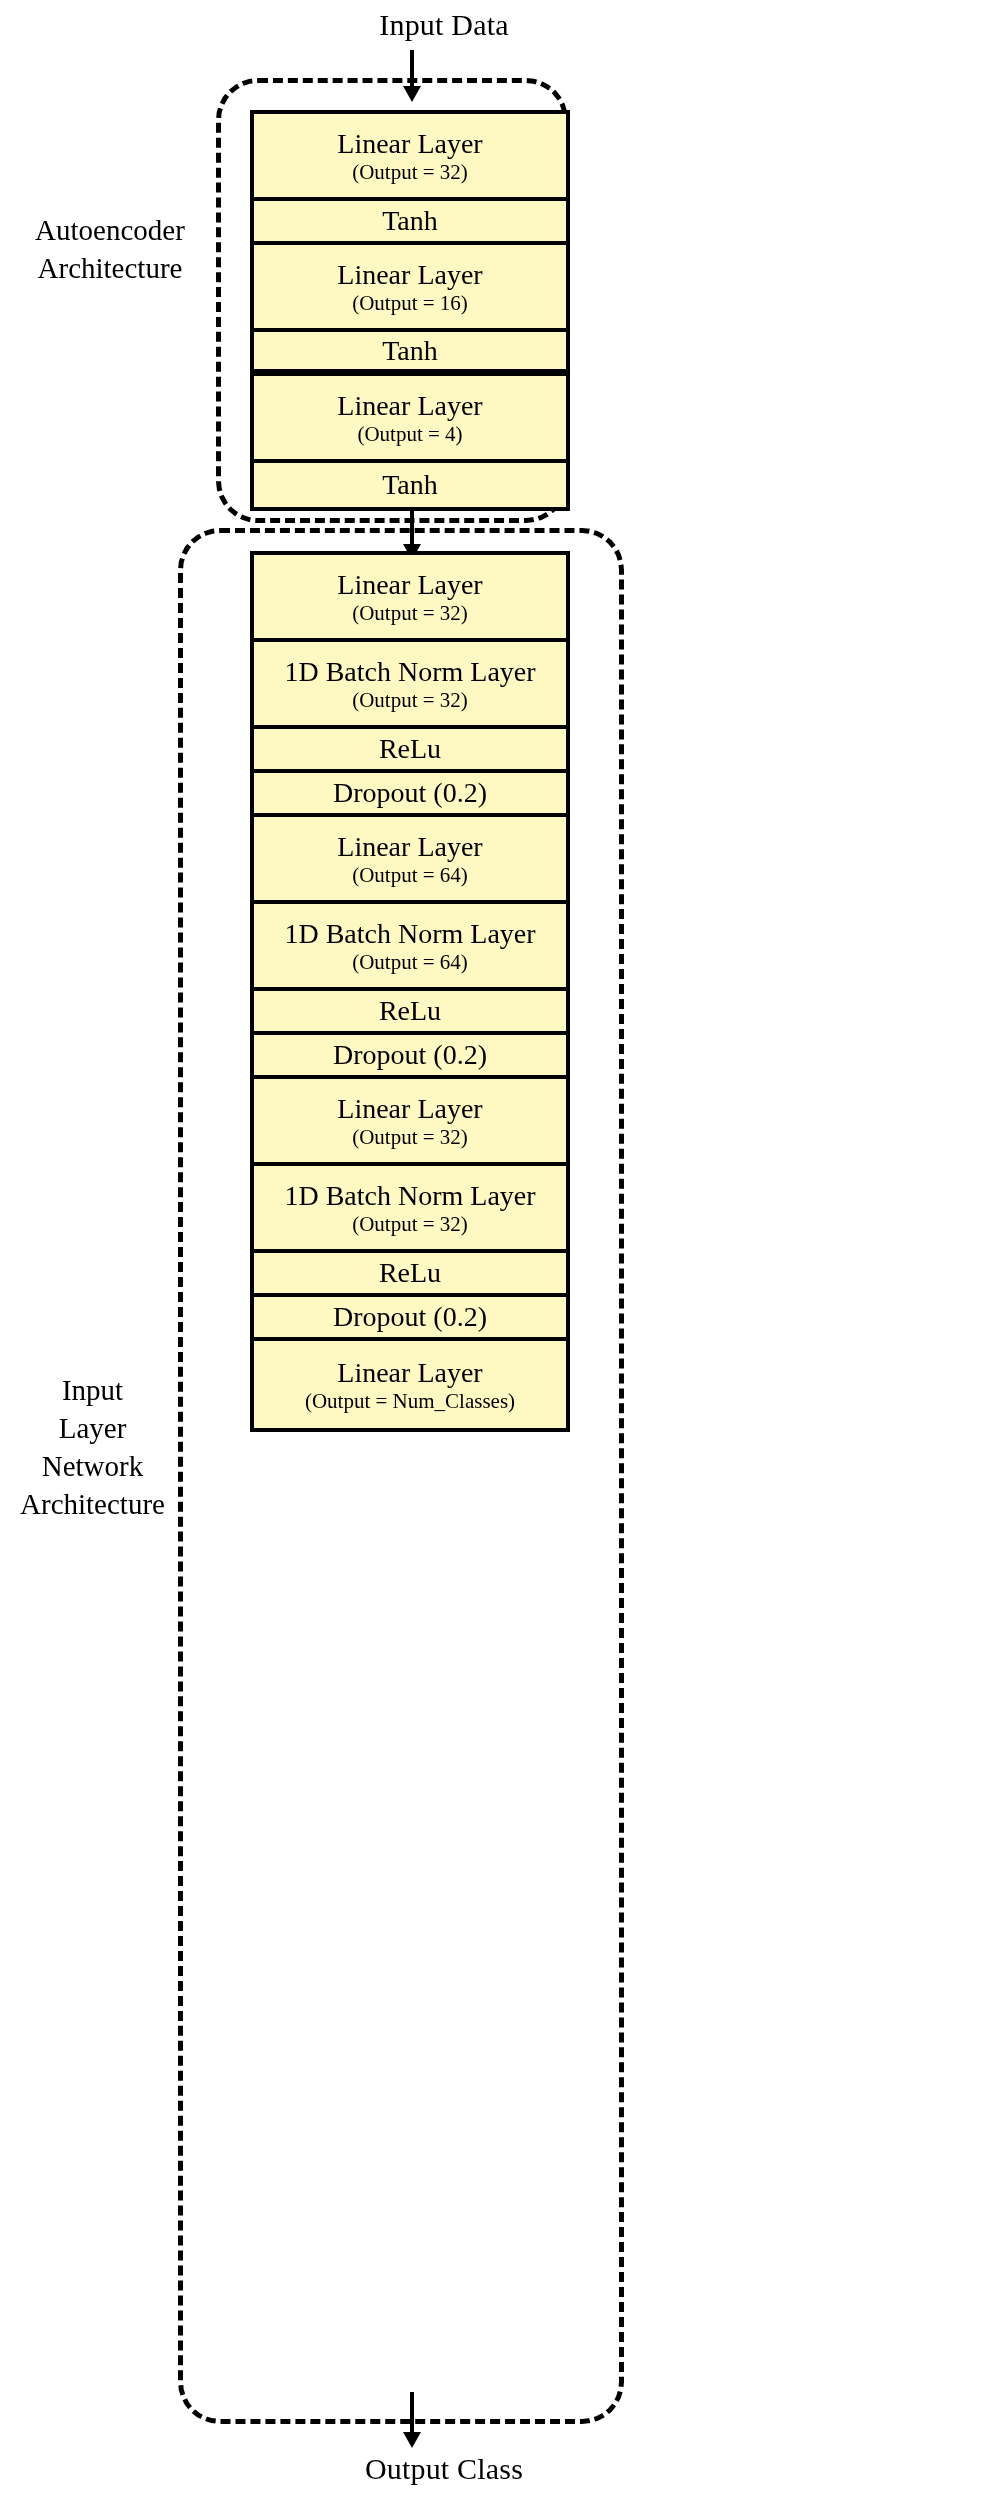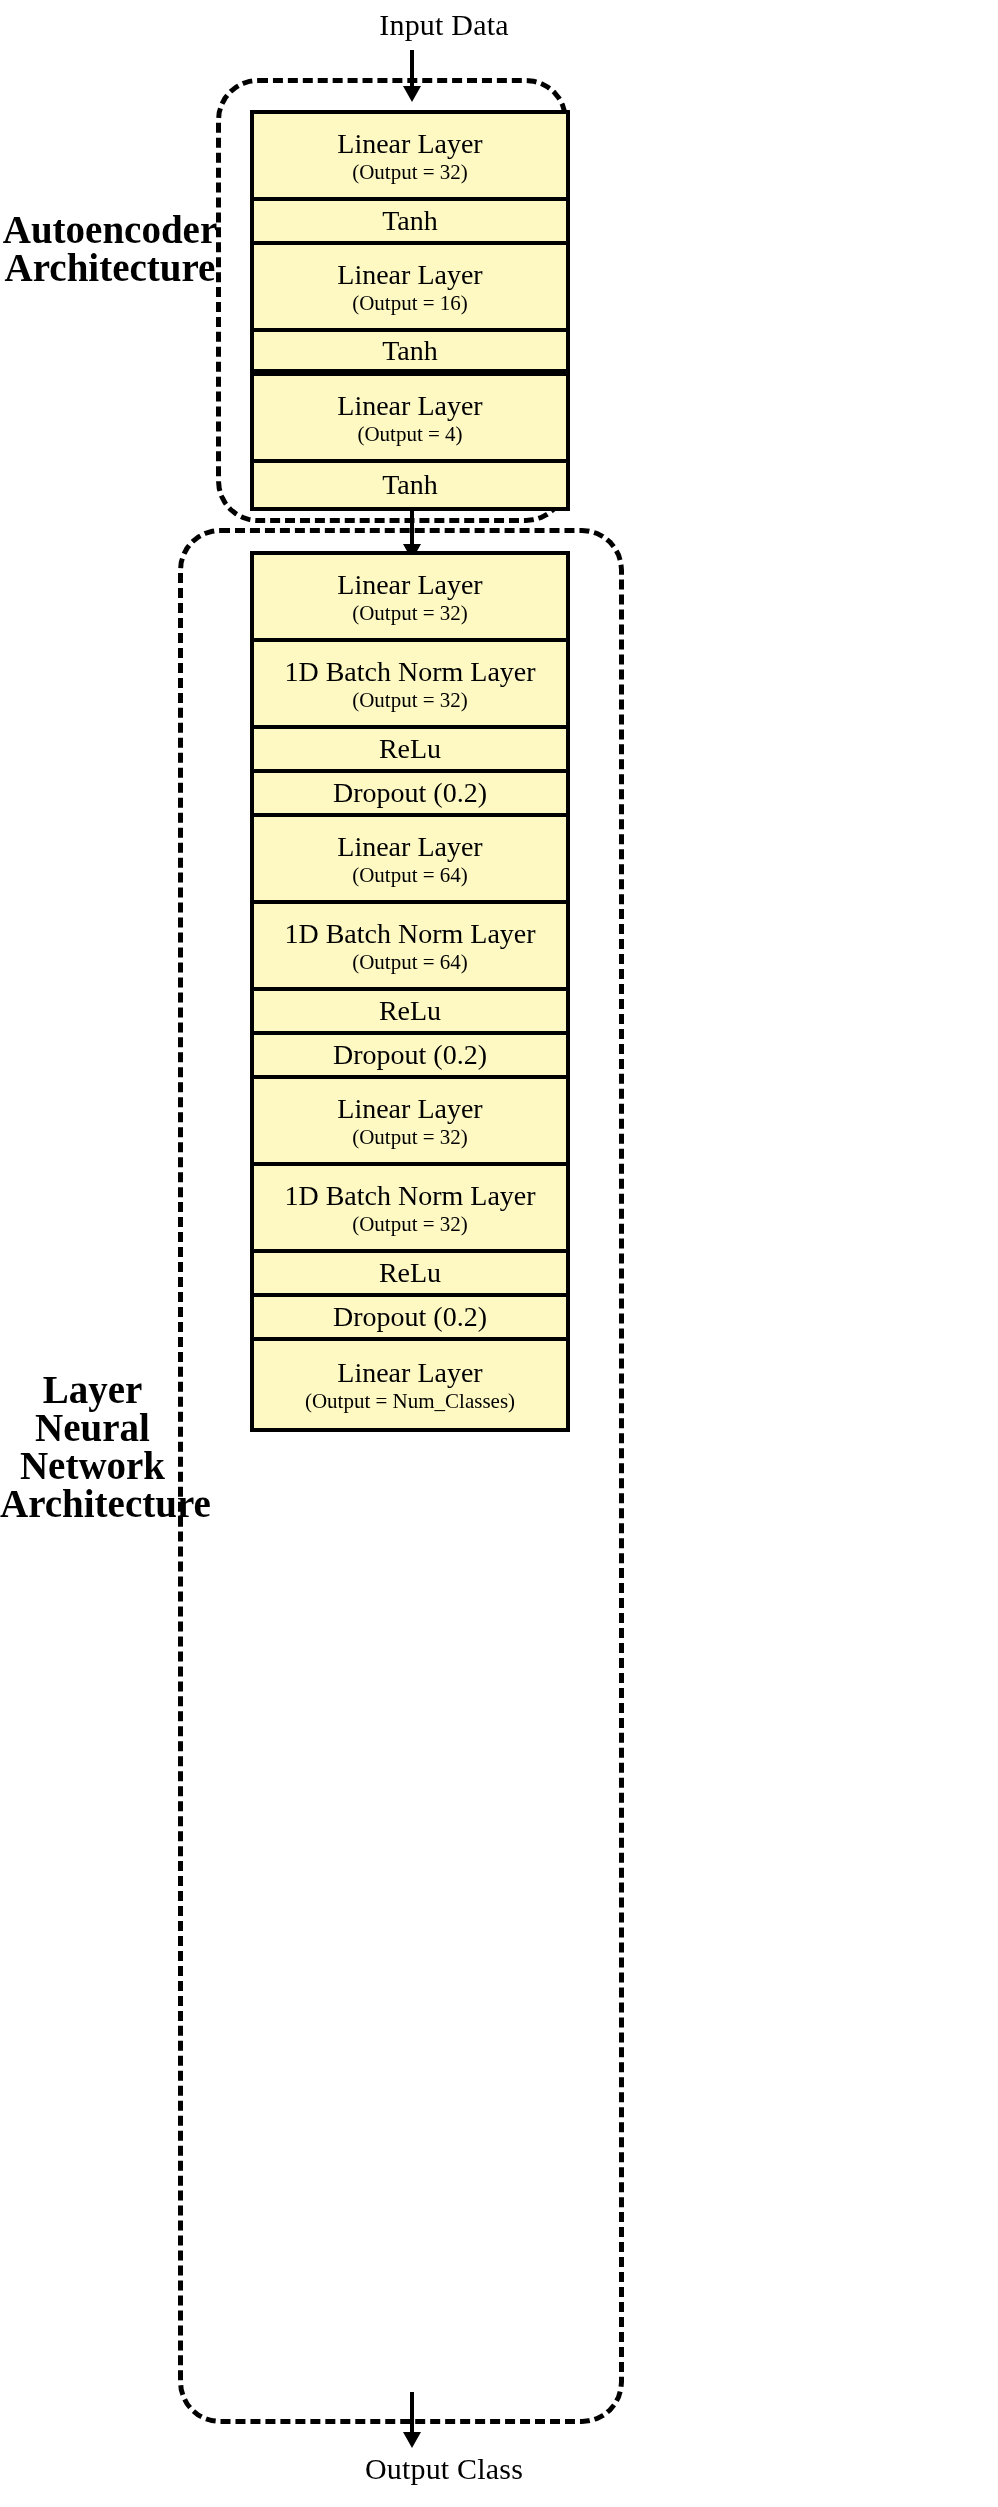--- a/index.html
+++ b/index.html
@@ -88,22 +88,22 @@
     left: 178px;
     top: 528px;
     width: 446px;
     height: 1896px;
   }
 
   
   .group-label {
     position: absolute;
     text-align: center;
-    font-weight: bold;
-    font-size: 39px;
+    font-weight: normal;
+    font-size: 29px;
     line-height: 38px;
   }
   #autoencoder-label {
     left: 0px;
     top: 211px;
     width: 220px;
   }
   #dnn-label {
     left: 0px;
     top: 1371px;
@@ -200,22 +200,22 @@
   </div>
 
   <div class="arrow" id="arrow-mid">
     <div class="shaft"></div>
     <div class="head"></div>
   </div>
 
   <div class="group-box" id="dnn-box"></div>
 
   <div class="group-label" id="dnn-label">
+    <div>Input</div>
     <div>Layer</div>
-    <div>Neural</div>
     <div>Network</div>
     <div>Architecture</div>
   </div>
 
   <div class="stack" id="dnn-stack">
     <div class="layer double">
       <div class="layer-title">Linear Layer</div>
       <div class="layer-sub">(Output = 32)</div>
     </div>
     <div class="layer double">

